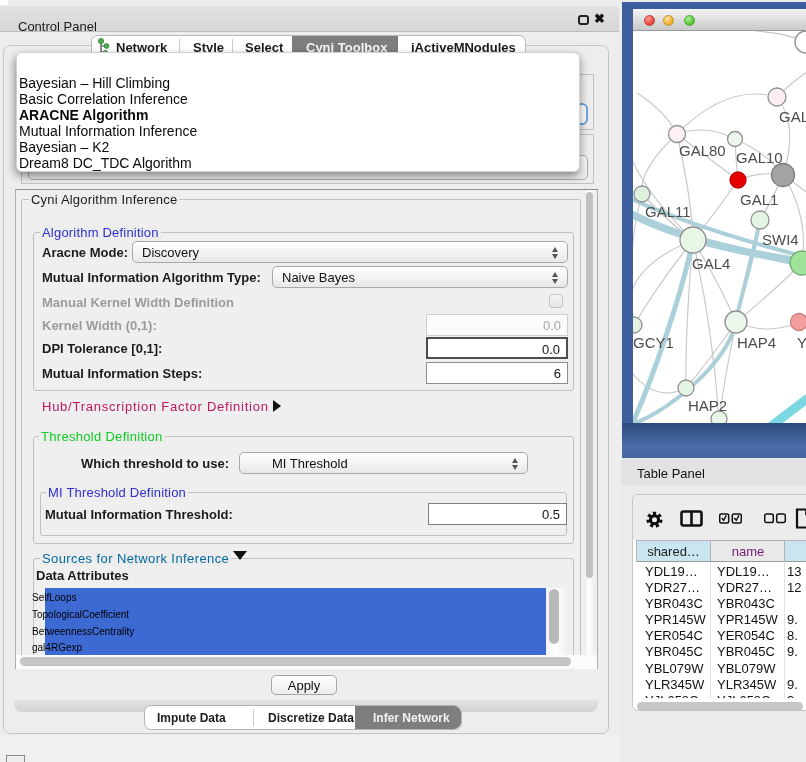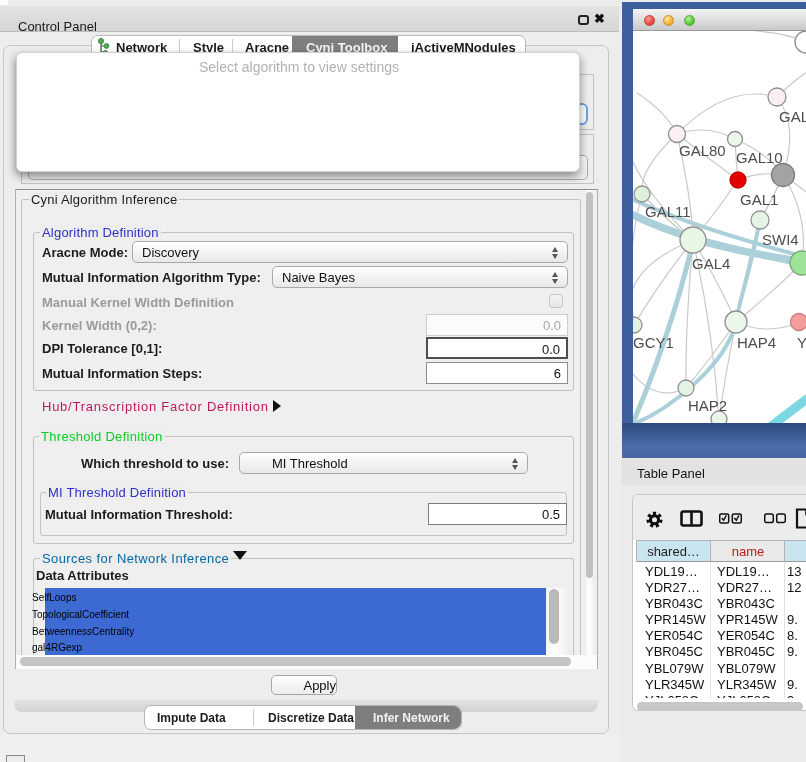--- a/index.html
+++ b/index.html
@@ -38,21 +38,21 @@
 <div class="abs" style="left:232px;top:39px;width:1px;height:16px;background:#ccc;"></div>
 <div class="abs" style="left:292px;top:36px;width:106px;height:22px;background:#7e7e7e;"></div>
 <svg class="abs" style="left:98px;top:38px;" width="12" height="17" viewBox="0 0 12 17">
   <path d="M3 5 L3 14 M3 8 L8 8 M3 14 L7 14" stroke="#4a4a4a" stroke-width="1.2" fill="none"></path>
   <circle cx="3" cy="3" r="2.6" fill="#4caf50" stroke="#2e7d32" stroke-width="0.8"></circle>
   <circle cx="8.5" cy="8" r="2.4" fill="#4caf50" stroke="#2e7d32" stroke-width="0.8"></circle>
   <circle cx="7.5" cy="14.5" r="2.1" fill="#66bb6a" stroke="#2e7d32" stroke-width="0.8"></circle>
 </svg>
 <div class="abs lbl" style="left:116px;top:40px;">Network</div>
 <div class="abs lbl" style="left:193px;top:40px;">Style</div>
-<div class="abs lbl" style="left:245px;top:40px;">Aracne</div>
+<div class="abs lbl" style="left:245px;top:40px;">Select</div>
 <div class="abs lbl" style="left:306px;top:40px;color:#f4f4f4;">Cyni Toolbox</div>
 <div class="abs lbl" style="left:411px;top:40px;">jActiveMNodules</div>
 
 <div class="abs" style="left:15px;top:189px;width:583px;height:480px;border:1px solid #b0b0b0;border-top-color:#8f8f8f;border-bottom-color:#a0a0a0;background:#efefef;"></div>
 
 <div class="abs" style="left:29px;top:84px;font-size:13px;font-weight:bold;color:rgba(60,60,60,0.10);">Inference Algorithm</div>
 <div class="abs" style="left:29px;top:136px;font-size:13px;font-weight:bold;color:rgba(60,60,60,0.10);">Table Data</div>
 <div class="abs" style="left:44px;top:158px;font-size:13px;color:rgba(60,60,60,0.10);">galFiltered.sif</div>
 
 <div class="abs" style="left:21px;top:74px;width:573px;height:56px;border:1px solid #c2c2c2;"></div>
@@ -68,21 +68,21 @@
 
 <div class="abs lbl" style="left:42px;top:245px;">Aracne Mode:</div>
 <div class="combo" style="left:132px;top:241px;width:436px;">Discovery<span class="carets"></span></div>
 
 <div class="abs lbl" style="left:42px;top:270px;">Mutual Information Algorithm Type:</div>
 <div class="combo" style="left:272px;top:266px;width:296px;">Naive Bayes<span class="carets"></span></div>
 
 <div class="abs lbl dis" style="left:42px;top:295px;">Manual Kernel Width Definition</div>
 <div class="abs" style="left:549px;top:294px;width:14px;height:14px;border:1px solid #c6c6c6;border-radius:3px;background:linear-gradient(#f4f4f4,#e4e4e4);"></div>
 
-<div class="abs lbl dis" style="left:42px;top:318px;">Kernel Width (0,2):</div>
+<div class="abs lbl dis" style="left:42px;top:318px;">Kernel Width (0,1):</div>
 <div class="field" style="left:426px;top:314px;width:142px;background:#fbfbfb;border:1px solid #cfcfcf;color:#a8a8a8;">0.0</div>
 
 <div class="abs lbl" style="left:42px;top:341px;">DPI Tolerance [0,1]:</div>
 <div class="field" style="left:426px;top:337px;width:142px;border:2px solid #4e4e4e;">0.0</div>
 
 <div class="abs lbl" style="left:42px;top:366px;">Mutual Information Steps:</div>
 <div class="field" style="left:426px;top:362px;width:142px;border:1px solid #8e8e8e;">6</div>
 
 <div class="abs" style="left:42px;top:399px;font-size:13px;color:#be185d;letter-spacing:0.75px;">Hub/Transcription Factor Definition</div>
 <div class="abs" style="left:273px;top:400px;width:0;height:0;border-top:6px solid transparent;border-bottom:6px solid transparent;border-left:8px solid #111;"></div>
@@ -110,21 +110,21 @@
 <div class="abs" style="left:549px;top:589px;width:10px;height:55px;background:#b9b9b9;border-radius:5px;"></div>
 <div class="abs" style="left:32px;top:590px;font-size:10px;color:#000000;line-height:16.8px;">SelfLoops<br>TopologicalCoefficient<br>BetweennessCentrality<br>gal4RGexp</div>
 
 <div class="abs" style="left:584px;top:190px;width:11px;height:478px;background:linear-gradient(90deg,#ececec,#ffffff 45%,#ededed);"></div>
 <div class="abs" style="left:585.5px;top:192px;width:7px;height:386px;background:#c1c1c1;border-radius:3.5px;"></div>
 
 <div class="abs" style="left:16px;top:655px;width:581px;height:14px;background:#fbfbfb;"></div>
 <div class="abs" style="left:20px;top:657px;width:551px;height:9px;background:#c4c4c4;border-radius:4.5px;"></div>
 
 <div class="abs" style="left:14px;top:700px;width:584px;height:12px;background:linear-gradient(#e3e3e3,#d2d2d2);border-radius:0 0 8px 8px;"></div>
-<div class="abs" style="left:271px;top:675px;width:66px;height:20px;border:1px solid #a6a6a6;border-radius:5px;background:linear-gradient(#ffffff,#ececec);text-align:right;font-size:13px;color:#111;padding-top:2px;">Apply</div>
+<div class="abs" style="left:271px;top:675px;width:66px;height:20px;border:1px solid #a6a6a6;border-radius:5px;background:linear-gradient(#ffffff,#ececec);text-align:center;font-size:13px;color:#111;padding-top:2px;">Apply</div>
 
 <div class="abs" style="left:144px;top:705px;width:318px;height:25px;background:#fff;border:1px solid #b5b5b5;border-radius:7px;"></div>
 <div class="abs" style="left:253px;top:709px;width:1px;height:17px;background:#ccc;"></div>
 <div class="abs" style="left:355px;top:706px;width:106px;height:23px;background:#7e7e7e;border-radius:0 7px 7px 0;"></div>
 <div class="abs" style="left:157px;top:711px;font-size:12px;font-weight:bold;color:#1c1c1c;">Impute Data</div>
 <div class="abs" style="left:268px;top:711px;font-size:12px;font-weight:bold;color:#1c1c1c;">Discretize Data</div>
 <div class="abs" style="left:373px;top:711px;font-size:12px;font-weight:bold;color:#f2f2f2;">Infer Network</div>
 
 <div class="abs" style="left:0;top:735px;width:620px;height:27px;background:#f0f0f0;"></div>
 <div class="abs" style="left:6px;top:755px;width:19px;height:12px;border:1px solid #8a8a8a;background:#ededed;"></div>
@@ -240,27 +240,27 @@
   </svg>
   <svg class="abs" style="left:162px;top:13px;" width="18" height="21" viewBox="0 0 18 21">
     <path d="M2 1.5 L11 1.5 L16 6.5 L16 19.5 L2 19.5 Z" fill="none" stroke="#111" stroke-width="2.2"></path>
     <path d="M11 1.5 L11 6.5 L16 6.5" fill="none" stroke="#111" stroke-width="1.6"></path>
   </svg>
 
   <div class="abs" style="left:3px;top:45px;width:75px;height:22px;background:#c9e5f0;border:1px solid #b3b3b3;border-bottom-color:#9a9a9a;"></div>
   <div class="abs" style="left:78px;top:45px;width:74px;height:22px;background:#e9e9e9;border:1px solid #b3b3b3;border-bottom-color:#9a9a9a;border-left:none;"></div>
   <div class="abs" style="left:152px;top:45px;width:40px;height:22px;background:#c9e5f0;border:1px solid #b3b3b3;border-bottom-color:#9a9a9a;border-left:none;"></div>
   <div class="abs" style="left:3px;top:49px;width:75px;text-align:center;font-size:13px;color:#222;">shared…</div>
-  <div class="abs" style="left:78px;top:49px;width:74px;text-align:center;font-size:13px;color:#b91c1c;">name</div>
+  <div class="abs" style="left:78px;top:49px;width:74px;text-align:center;font-size:13px;color:#701a75;">name</div>
 
   <div class="abs" style="left:12px;top:69px;font-size:13px;color:#111;line-height:16.1px;">YDL19…<br>YDR27…<br>YBR043C<br>YPR145W<br>YER054C<br>YBR045C<br>YBL079W<br>YLR345W<br>YJL052C</div>
   <div class="abs" style="left:84px;top:69px;font-size:13px;color:#111;line-height:16.1px;">YDL19…<br>YDR27…<br>YBR043C<br>YPR145W<br>YER054C<br>YBR045C<br>YBL079W<br>YLR345W<br>YJL052C</div>
   <div class="abs" style="left:154px;top:69px;font-size:13px;color:#111;line-height:16.1px;">13<br>12<br>&nbsp;<br>9.<br>8.<br>9.<br>&nbsp;<br>9.<br>9.</div>
   <div class="abs" style="left:77px;top:67px;width:1px;height:136px;background:#e2e2e2;"></div>
   <div class="abs" style="left:151px;top:67px;width:1px;height:136px;background:#e2e2e2;"></div>
 
   <div class="abs" style="left:0px;top:203px;width:180px;height:14px;background:#fff;"></div>
   <div class="abs" style="left:4px;top:207px;width:166px;height:9px;background:#c6c6c6;border-radius:4.5px;"></div>
 </div>
 
 <div class="abs" style="left:16px;top:52px;width:564px;height:120px;background:#fff;border:1px solid #d2d2d2;border-radius:6px;box-shadow:-2px 4px 9px rgba(0,0,0,0.30), 2px 4px 9px rgba(0,0,0,0.18);">
-  <div class="abs" style="left:0;top:6px;width:564px;text-align:center;font-size:14px;color:#b2b2b2;">Select algorithm to view settings</div>
+  <div class="abs" style="left:2px;top:22px;font-size:14px;color:#0a0a0a;line-height:16px;">Bayesian – Hill Climbing<br>Basic Correlation Inference<br><b>ARACNE Algorithm</b><br>Mutual Information Inference<br>Bayesian – K2<br>Dream8 DC_TDC Algorithm</div>
 </div>
 
 </body></html>

